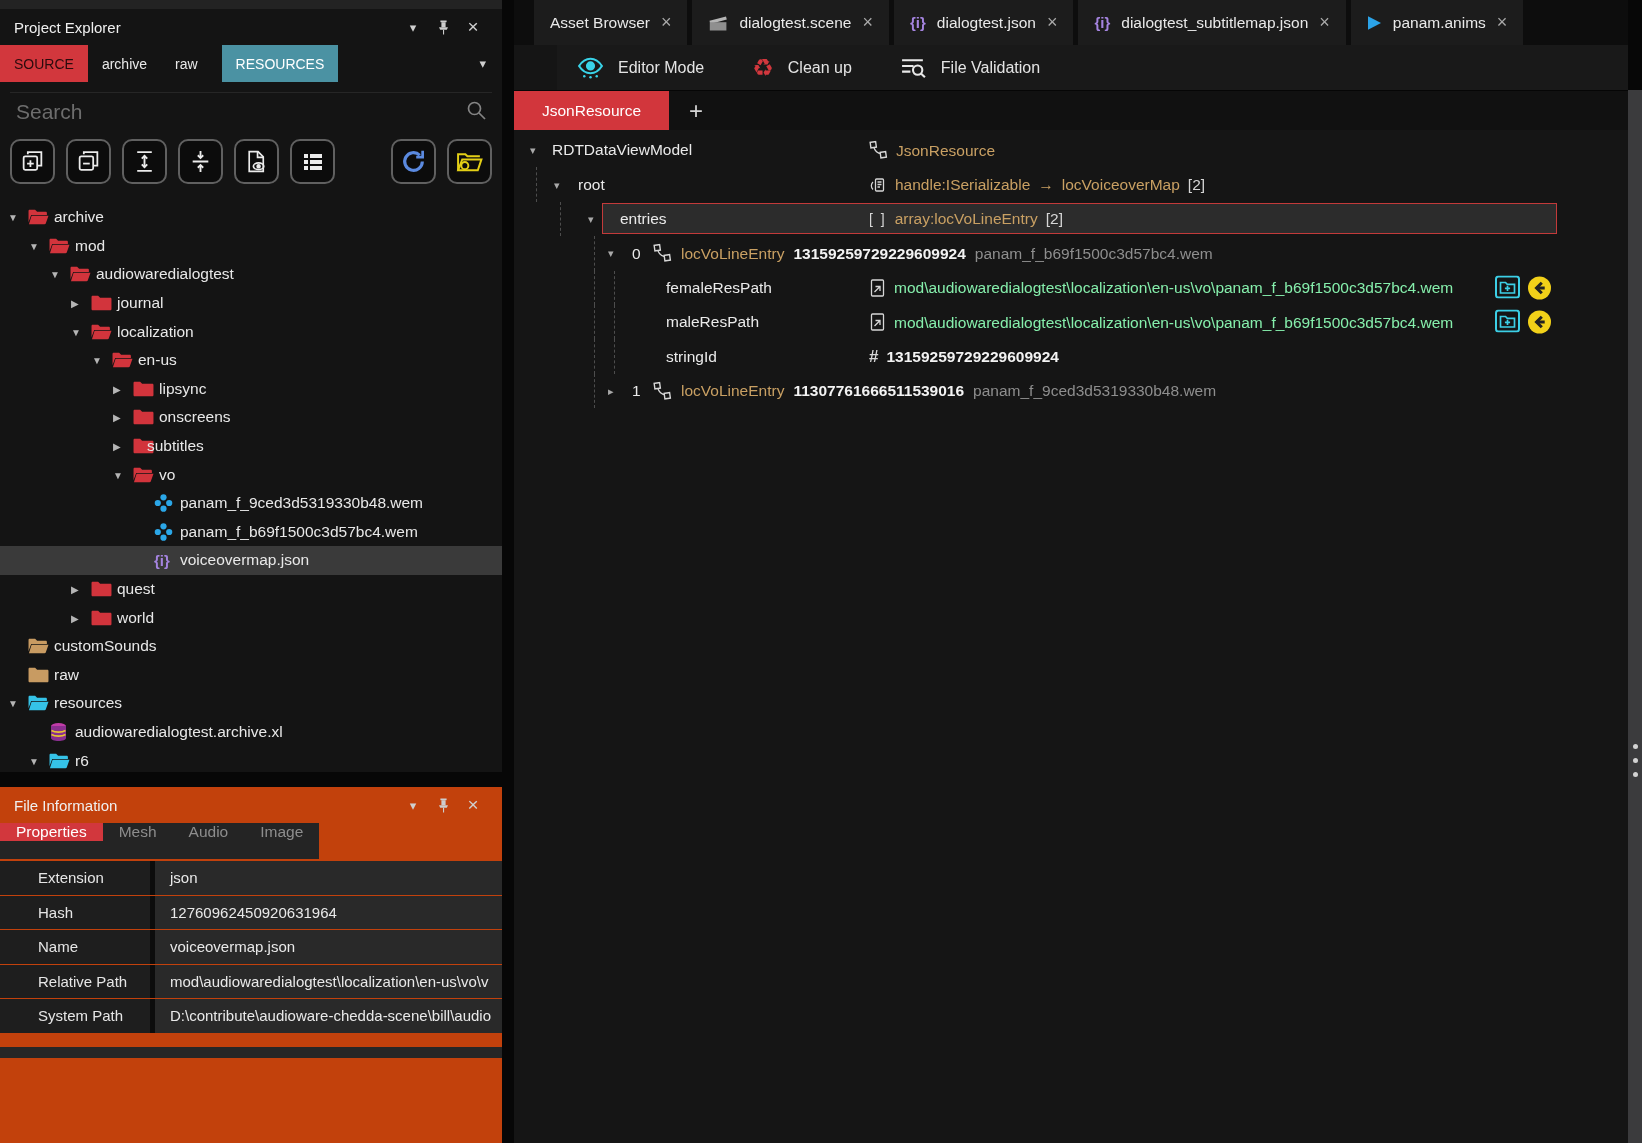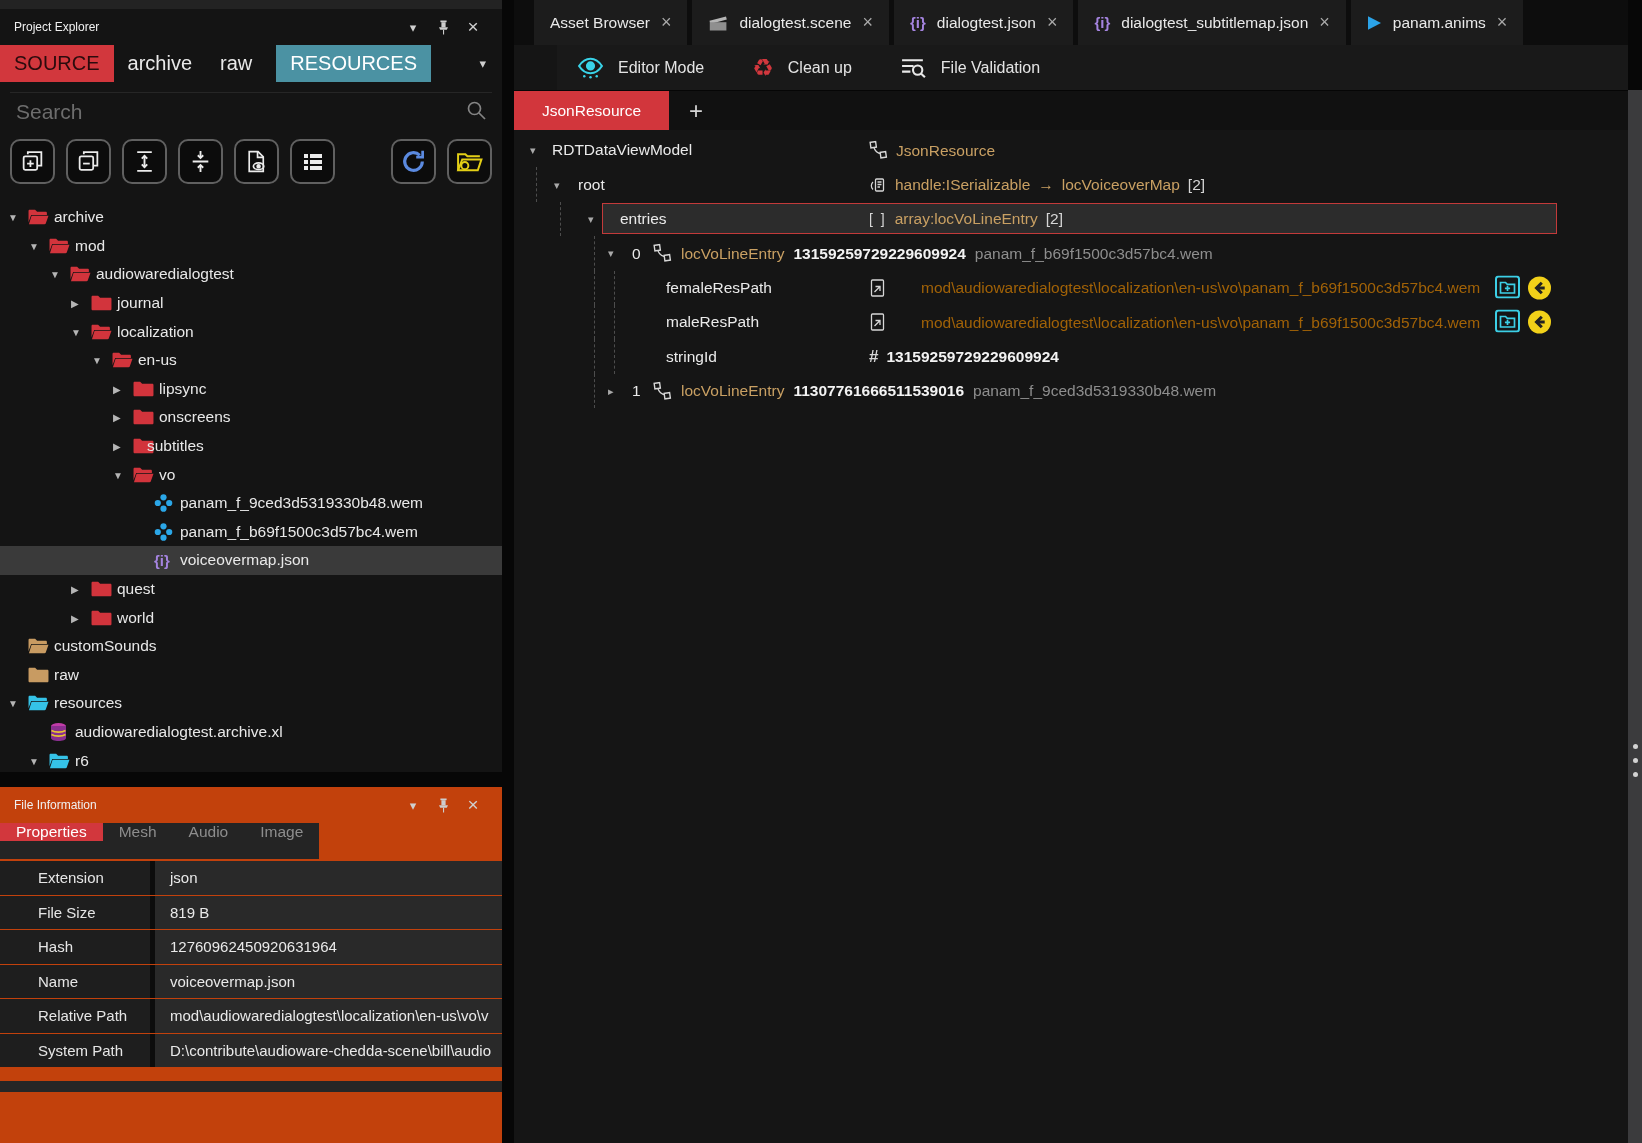--- a/index.html
+++ b/index.html
@@ -5,27 +5,27 @@
   * { margin:0; padding:0; box-sizing:border-box; }
   html,body { width:1642px; height:1143px; background:#070707; overflow:hidden;
               font-family:"Liberation Sans", sans-serif; }
   #screen { position:relative; width:1642px; height:1143px; }
 
   
   #left { position:absolute; left:0; top:0; width:502px; height:1143px; background:#070707; }
   .topstrip { height:9px; background:#232323; }
   #pe { position:absolute; top:9px; left:0; width:502px; height:763px; background:#141414; }
   .panel-header { height:36px; display:flex; align-items:center; padding:0 14px; }
-  .panel-title { color:#f0f0f0; font-size:12px; flex:1; }
+  .panel-title { color:#f0f0f0; font-size:15px; flex:1; }
   .hdr-ico { color:#c9c9c9; width:30px; text-align:center; font-size:15px; display:flex;
              align-items:center; justify-content:center; height:100%; }
   .glyph-caret { font-size:13px; color:#cfcfcf; }
   .glyph-close { font-size:19px; color:#cfcfcf; }
   .pe-tabs { height:37px; display:flex; align-items:stretch; }
-  .pe-tab { display:flex; align-items:center; padding:16px 14px; font-size:20px; color:#e9e9e9; }
+  .pe-tab { display:flex; align-items:center; padding:16px 14px; font-size:14px; color:#e9e9e9; }
   .pe-tab.red { background:#d2373d; color:#2b0b0d; }
   .pe-tab.teal { background:#4b92a3; color:#fff; margin-left:10px; }
   .pe-tabs-caret { margin-left:auto; padding-right:16px; display:flex; align-items:center; }
   .pe-search { position:relative; margin:10px 10px 0 10px; height:38px; border-top:1px solid #262626;
                display:flex; align-items:center; padding:0 6px; }
   input.search { background:transparent; border:none; outline:none; color:#ddd; font-size:21px; flex:1; }
   input.search::placeholder { color:#6d6d6d; }
   .pe-toolbar { display:flex; gap:11px; padding:9px 10px 10px 10px; }
   .tb-btn { width:45px; height:45px; border:2px solid #606060; border-radius:10px; background:#0c0c0c;
             display:flex; align-items:center; justify-content:center; }
@@ -69,21 +69,21 @@
              white-space:nowrap; z-index:2; }
   .dv-inline { position:absolute; top:50%; transform:translateY(-50%); display:flex; align-items:center;
                gap:9px; white-space:nowrap; font-size:15.5px; z-index:2; }
   .dv-value { position:absolute; left:355px; top:50%; transform:translateY(-50%); display:flex;
               align-items:center; gap:8px; white-space:nowrap; font-size:15.5px; z-index:2; }
   .dv-index { color:#eaeaea; min-width:12px; }
   .guide { position:absolute; top:0; bottom:0; width:0; border-left:1px dashed #4d4d4d; z-index:1; }
   .sel-box { position:absolute; left:88px; right:71px; top:1px; bottom:2px; background:#2c2c2c;
              border:1.5px solid #c33a3a; z-index:0; }
   .c-tan { color:#c9a063; } .c-num { color:#f3f3f3; font-weight:700; }
-  .c-dim { color:#8e8e8e; } .c-white { color:#a16207;margin-left:27px; } .c-count { color:#d6d6d6; }
+  .c-dim { color:#8e8e8e; } .c-white { color:#86efac; } .c-count { color:#d6d6d6; }
   .json-ico { color:#a584e0; font-weight:700; font-size:15px; }
   .hash-ico { color:#d6d6d6; font-size:17px; font-weight:600; }
   .arr-ico { color:#d6d6d6; font-size:14px; letter-spacing:2px; }
   .act { position:absolute; top:50%; transform:translateY(-50%); width:25px; height:25px; z-index:2; }
 
   
   #strip { position:absolute; right:0; top:90px; width:14px; height:1053px; background:#3b3b3d; }
   .dot { width:5px; height:5px; border-radius:50%; background:#d2d2d2; margin:9px auto 0 auto; }
   #grip { position:absolute; top:645px; left:0; right:0; }
 </style>
@@ -420,25 +420,20 @@
           <div class="fi-tab active">Properties</div>
           <div class="fi-tab">Mesh</div>
           <div class="fi-tab">Audio</div>
           <div class="fi-tab">Image</div>
         </div>
       <div class="fi-table" id="fi-table">
           <div class="fi-row">
             <div class="fi-labelcell">Extension</div>
             <div class="fi-gap"></div>
             <div class="fi-valuecell">json</div>
-          </div>
-          <div class="fi-row">
-            <div class="fi-labelcell">File Size</div>
-            <div class="fi-gap"></div>
-            <div class="fi-valuecell">819 B</div>
           </div>
           <div class="fi-row">
             <div class="fi-labelcell">Hash</div>
             <div class="fi-gap"></div>
             <div class="fi-valuecell">12760962450920631964</div>
           </div>
           <div class="fi-row">
             <div class="fi-labelcell">Name</div>
             <div class="fi-gap"></div>
             <div class="fi-valuecell">voiceovermap.json</div>

